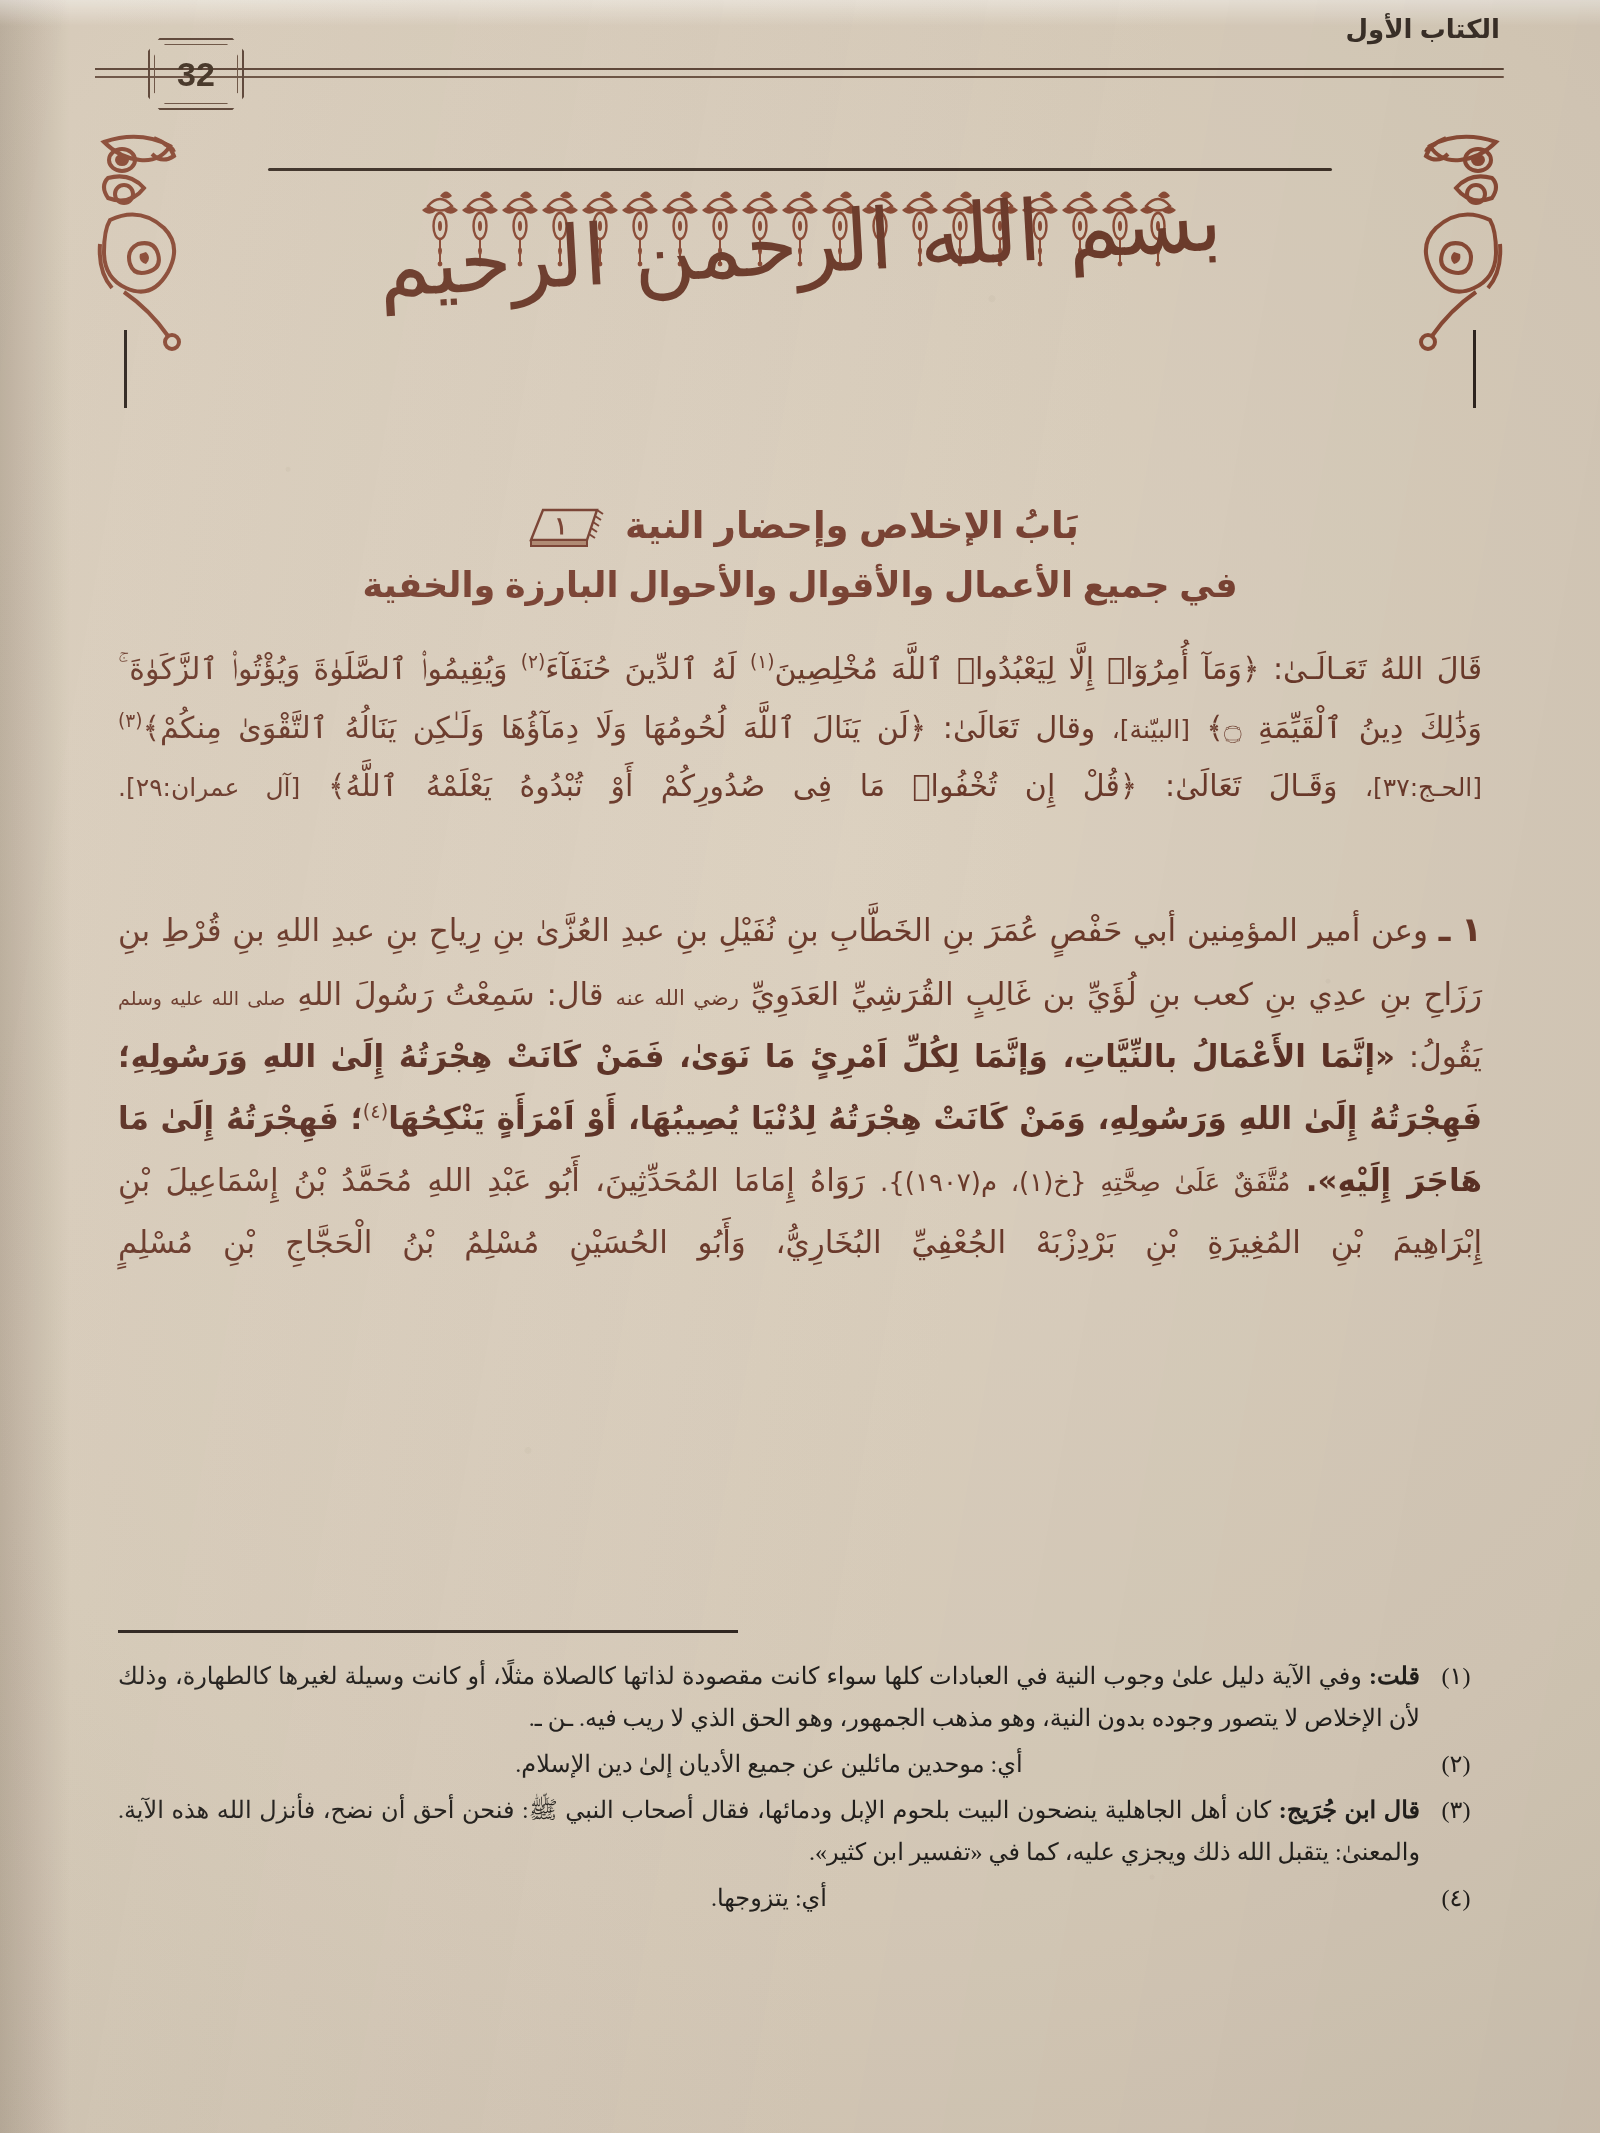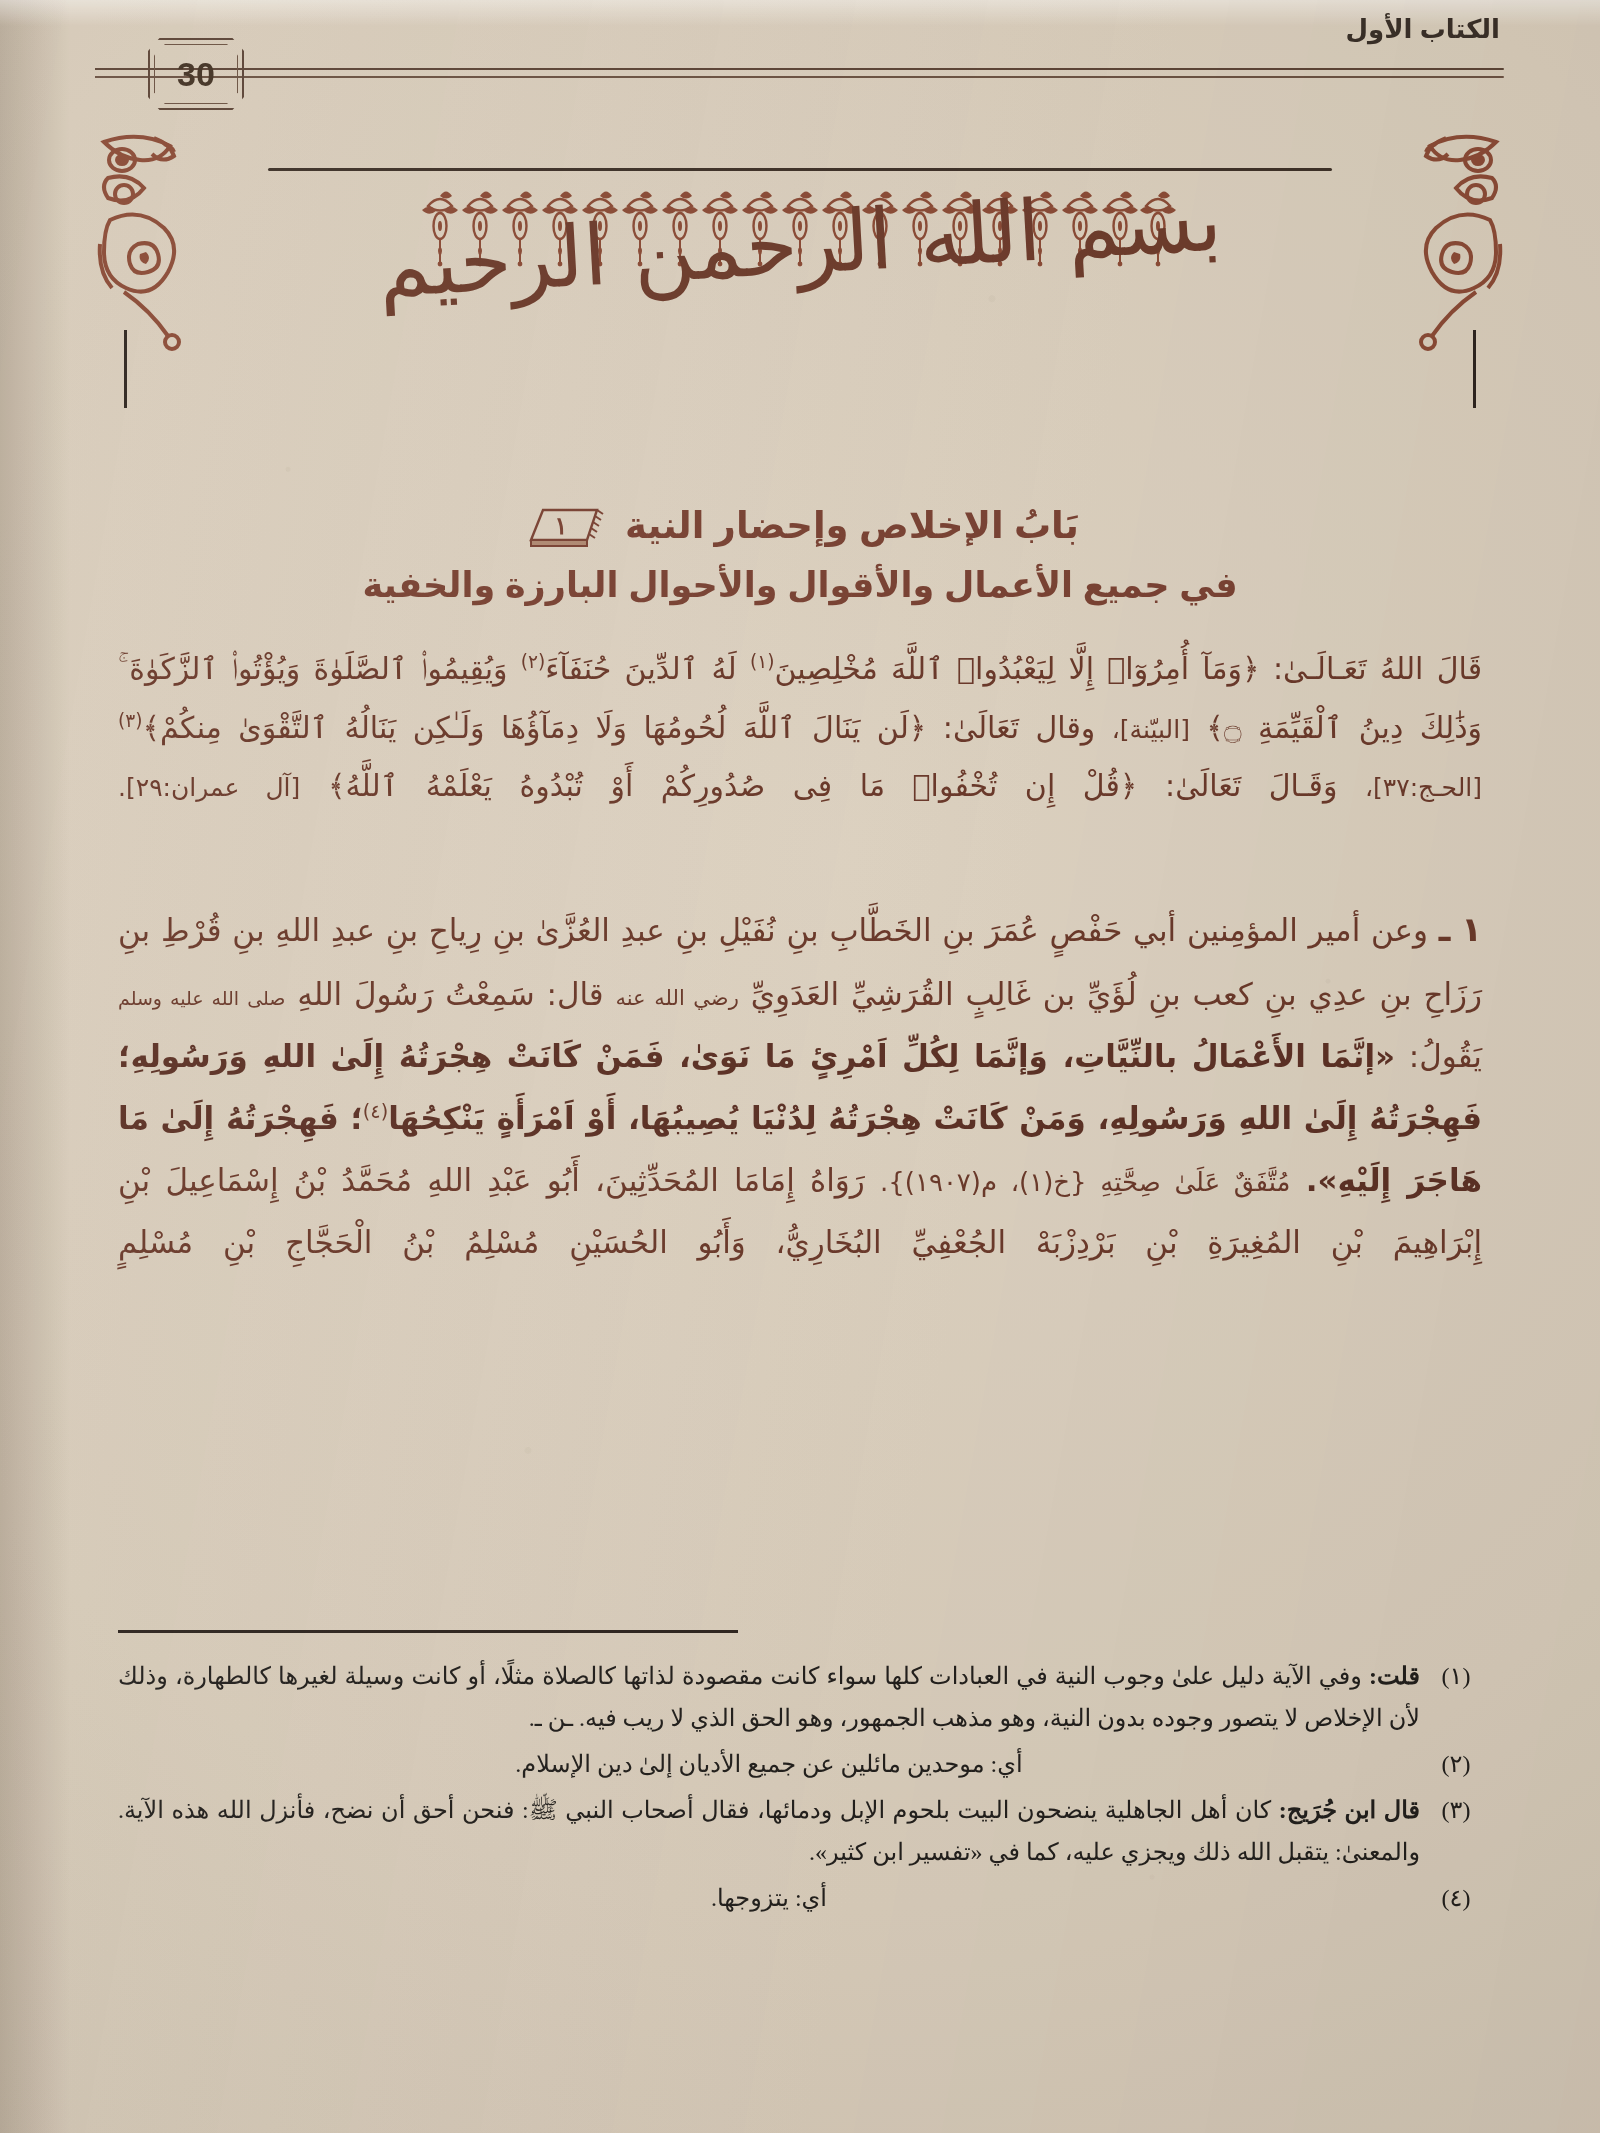--- a/index.html
+++ b/index.html
@@ -188,21 +188,21 @@
       <i></i>
     </div>
   <div id="rulewrap">
     <div class="rule r1"></div>
     <div class="rule r2"></div>
   </div>
 
   <div id="pagenum">
     <div class="oct"></div>
     <div class="oct2"></div>
-    <span>30</span>
+    <span>32</span>
   </div>
 
   <div id="ornablock">
     <div id="topline"></div>
 
     <div id="frieze">
       <svg width="760" height="100" viewBox="0 0 760 100" aria-hidden="true">
         <defs>
           <g id="mot">
             <path d="M20 16 q6 -9 12 0 q-6 5 -12 0z" fill="#8a4b36"></path>

